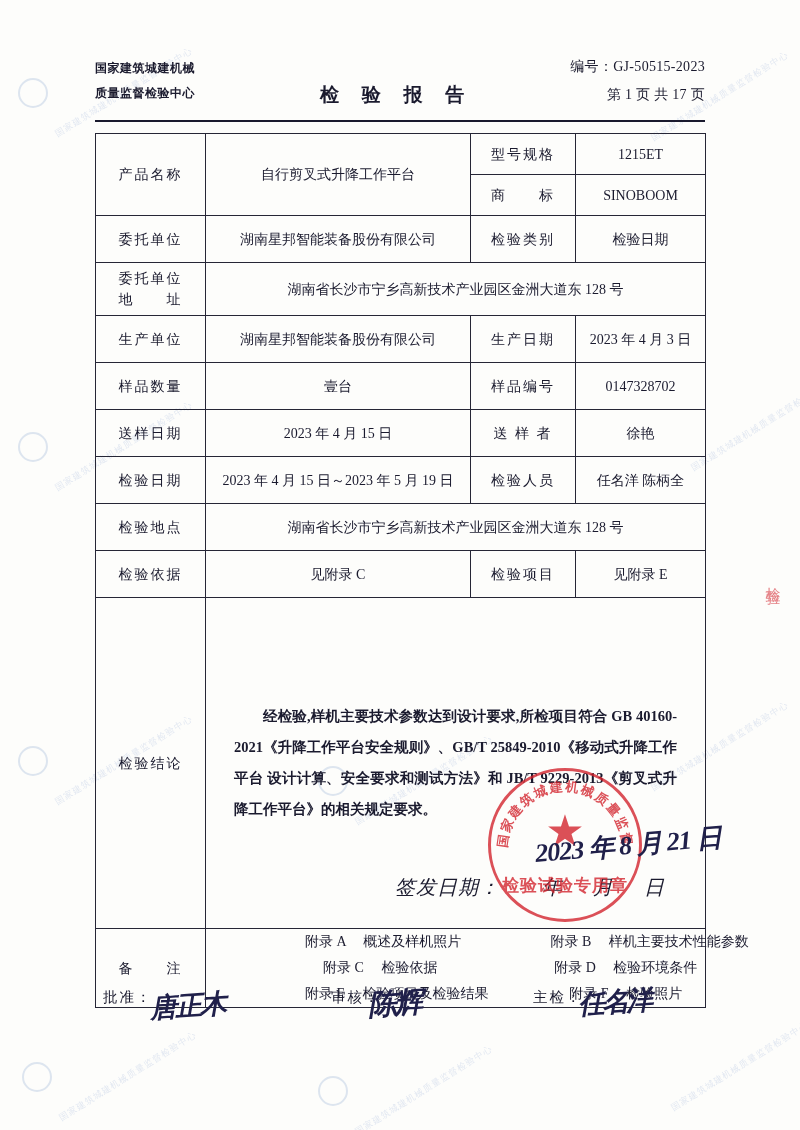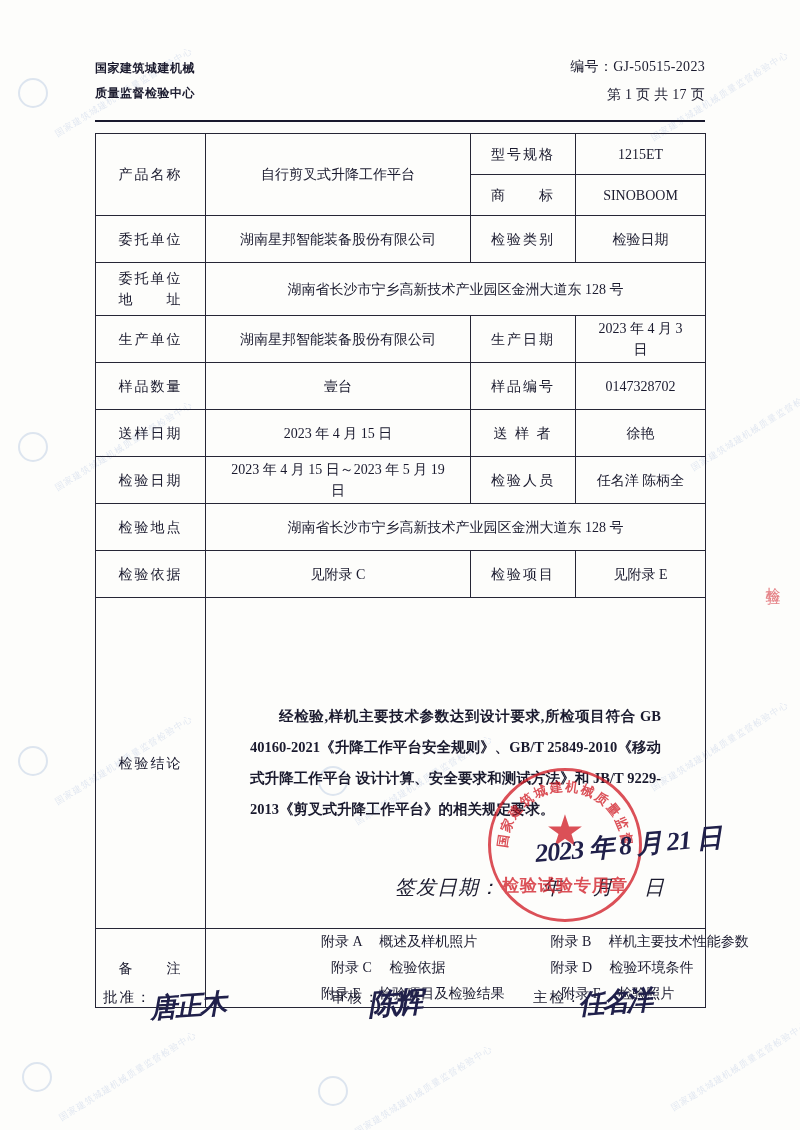--- a/index.html
+++ b/index.html
@@ -97,21 +97,21 @@
     top: 133px;
     width: 610px;
     border-collapse: collapse;
     table-layout: fixed;
   }
   table.report td {
     border: 1px solid #262636;
     font-size: 14px;
     text-align: center;
     vertical-align: middle;
-    padding: 0 20px;
+    padding: 0 4px;
     line-height: 1.5;
   }
   .lbl {
     letter-spacing: 2px;
     white-space: nowrap;
   }
   .h40 { height: 40px; }
   .h46 { height: 46px; }
   .h52 { height: 52px; }
 
@@ -274,20 +274,21 @@
   <div class="wm" style="left:640px; top:90px;">国家建筑城建机械质量监督检验中心</div>
   <div class="wm" style="left:680px; top:420px;">国家建筑城建机械质量监督检验中心</div>
   <div class="wm" style="left:640px; top:740px;">国家建筑城建机械质量监督检验中心</div>
   <div class="wm" style="left:660px; top:1060px;">国家建筑城建机械质量监督检验中心</div>
 
   <div class="header">
     <div class="hdr-org">
       <div>国家建筑城建机械</div>
       <div>质量监督检验中心</div>
     </div>
+    <div class="hdr-title">检 验 报 告</div>
     <div class="hdr-no">编号：GJ-50515-2023</div>
     <div class="hdr-page">第 1 页 共 17 页</div>
   </div>
   <div class="hdr-rule"></div>
 
   <table class="report">
     <colgroup>
       <col style="width:110px">
       <col style="width:265px">
       <col style="width:105px">

